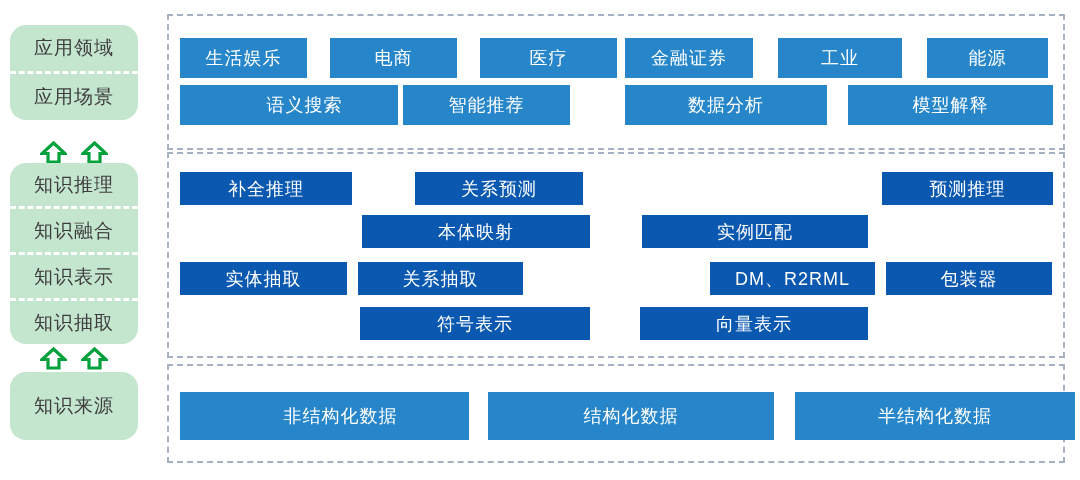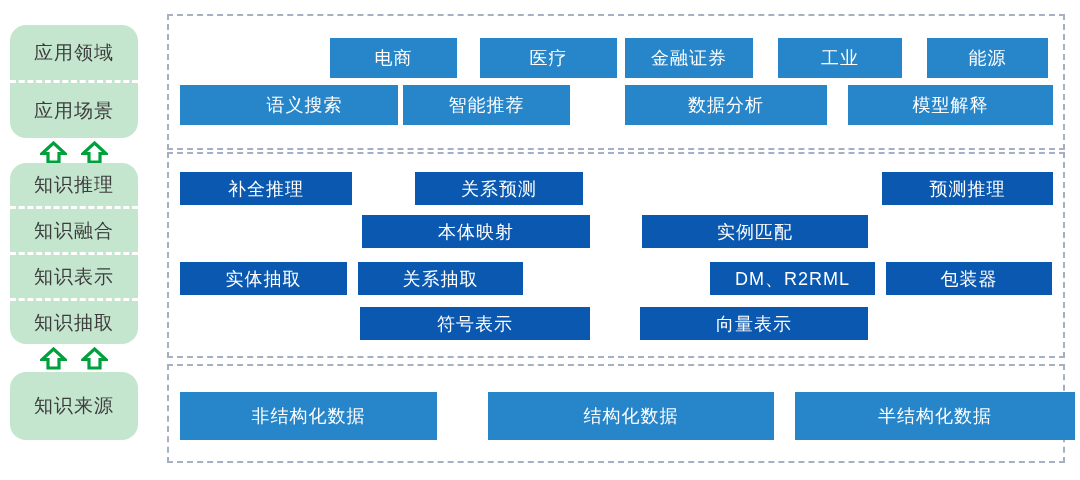--- a/index.html
+++ b/index.html
@@ -45,21 +45,21 @@
   }
   .light{background:var(--light-blue);}
   .dark{background:var(--dark-blue);}
   .h40{height:40px;} .h33{height:33px;} .h48{height:48px;}
 </style>
 </head>
 <body>
 
 <div class="canvas">
 
-  <div class="side-group" style="top:25px;height:113px;">
+  <div class="side-group" style="top:25px;height:95px;">
     <div class="side-cell">应用领域</div>
     <div class="side-cell">应用场景</div>
   </div>
 
   <div class="arrow-row" style="top:139px;">
     <svg class="arrow-icon" width="27" height="23" viewBox="0 0 27 23">
         <path d="M13.5 2 L25 12.5 H19 V21 H8 V12.5 H2 Z" fill="#ffffff" stroke="var(--arrow-green)" stroke-width="3.2" stroke-linejoin="miter"></path>
       </svg>
     <svg class="arrow-icon" width="27" height="23" viewBox="0 0 27 23">
         <path d="M13.5 2 L25 12.5 H19 V21 H8 V12.5 H2 Z" fill="#ffffff" stroke="var(--arrow-green)" stroke-width="3.2" stroke-linejoin="miter"></path>
@@ -80,20 +80,21 @@
     <svg class="arrow-icon" width="27" height="23" viewBox="0 0 27 23">
         <path d="M13.5 2 L25 12.5 H19 V21 H8 V12.5 H2 Z" fill="#ffffff" stroke="var(--arrow-green)" stroke-width="3.2" stroke-linejoin="miter"></path>
       </svg>
   </div>
 
   <div class="side-group" style="top:372px;height:68px;text-align:right;">
     <div class="side-cell">知识来源</div>
   </div>
 
   <div class="section sec-app">
+    <div class="node light h40" style="left:11px;top:22px;width:127px;">生活娱乐</div>
     <div class="node light h40" style="left:161px;top:22px;width:127px;">电商</div>
     <div class="node light h40" style="left:311px;top:22px;width:137px;">医疗</div>
     <div class="node light h40" style="left:456px;top:22px;width:128px;">金融证券</div>
     <div class="node light h40" style="left:609px;top:22px;width:124px;">工业</div>
     <div class="node light h40" style="left:758px;top:22px;width:121px;">能源</div>
 
     <div class="node light h40" style="left:11px;top:69px;width:187px;padding-left:31px;">语义搜索</div>
     <div class="node light h40" style="left:234px;top:69px;width:167px;">智能推荐</div>
     <div class="node light h40" style="left:456px;top:69px;width:202px;">数据分析</div>
     <div class="node light h40" style="left:679px;top:69px;width:205px;">模型解释</div>
@@ -110,18 +111,18 @@
     <div class="node dark h33" style="left:11px;top:108px;width:167px;">实体抽取</div>
     <div class="node dark h33" style="left:189px;top:108px;width:165px;">关系抽取</div>
     <div class="node dark h33" style="left:541px;top:108px;width:165px;">DM、R2RML</div>
     <div class="node dark h33" style="left:717px;top:108px;width:166px;">包装器</div>
 
     <div class="node dark h33" style="left:191px;top:153px;width:230px;">符号表示</div>
     <div class="node dark h33" style="left:471px;top:153px;width:228px;">向量表示</div>
   </div>
 
   <div class="section sec-src">
-    <div class="node light h48" style="left:11px;top:26px;width:257px;">非结构化数据</div>
+    <div class="node light h48" style="left:11px;top:26px;width:257px;padding-left:32px;">非结构化数据</div>
     <div class="node light h48" style="left:319px;top:26px;width:286px;">结构化数据</div>
     <div class="node light h48" style="left:626px;top:26px;width:280px;">半结构化数据</div>
   </div>
 
 </div>
 
 </body></html>

